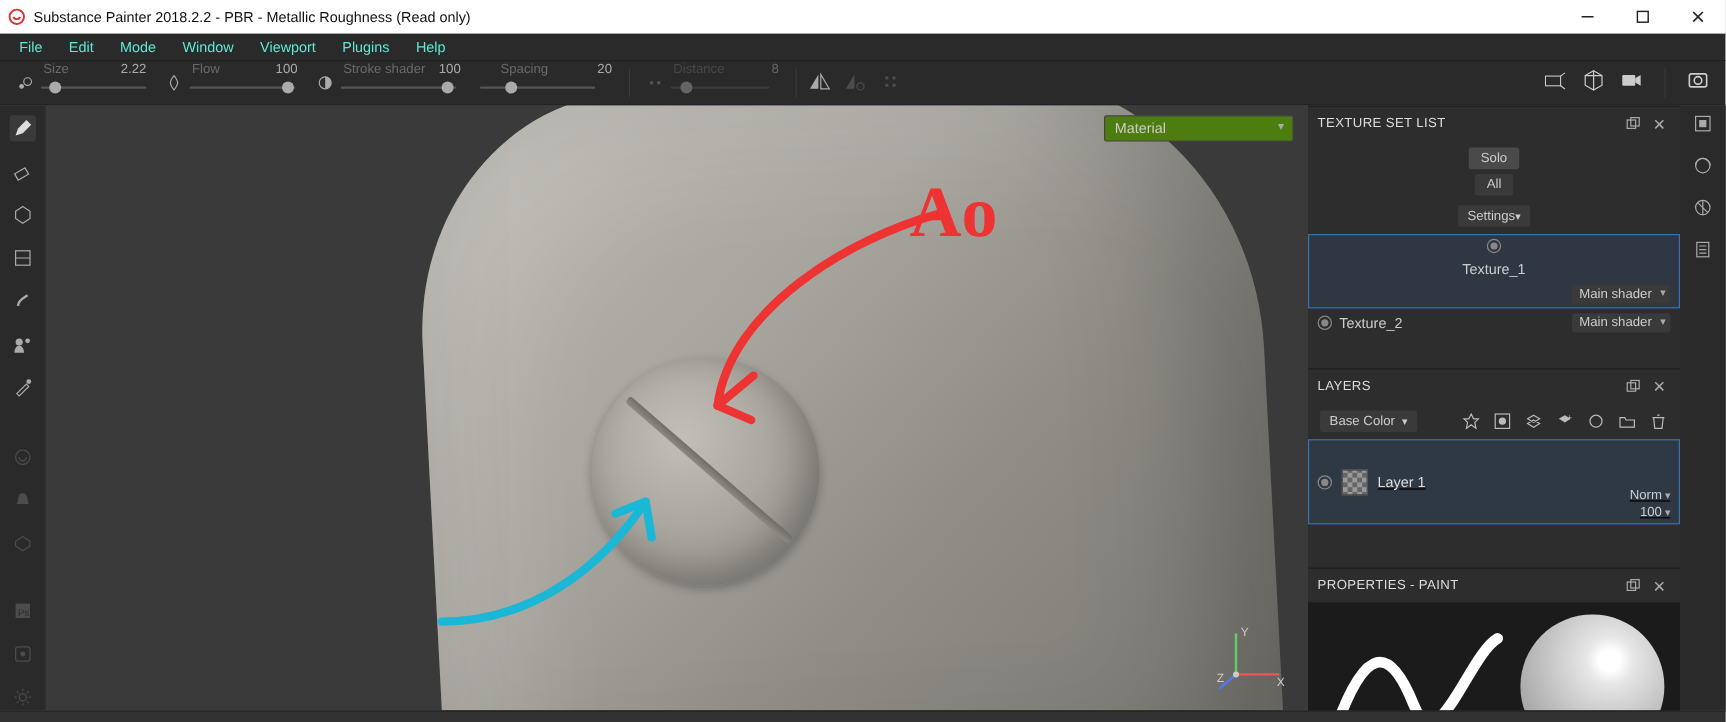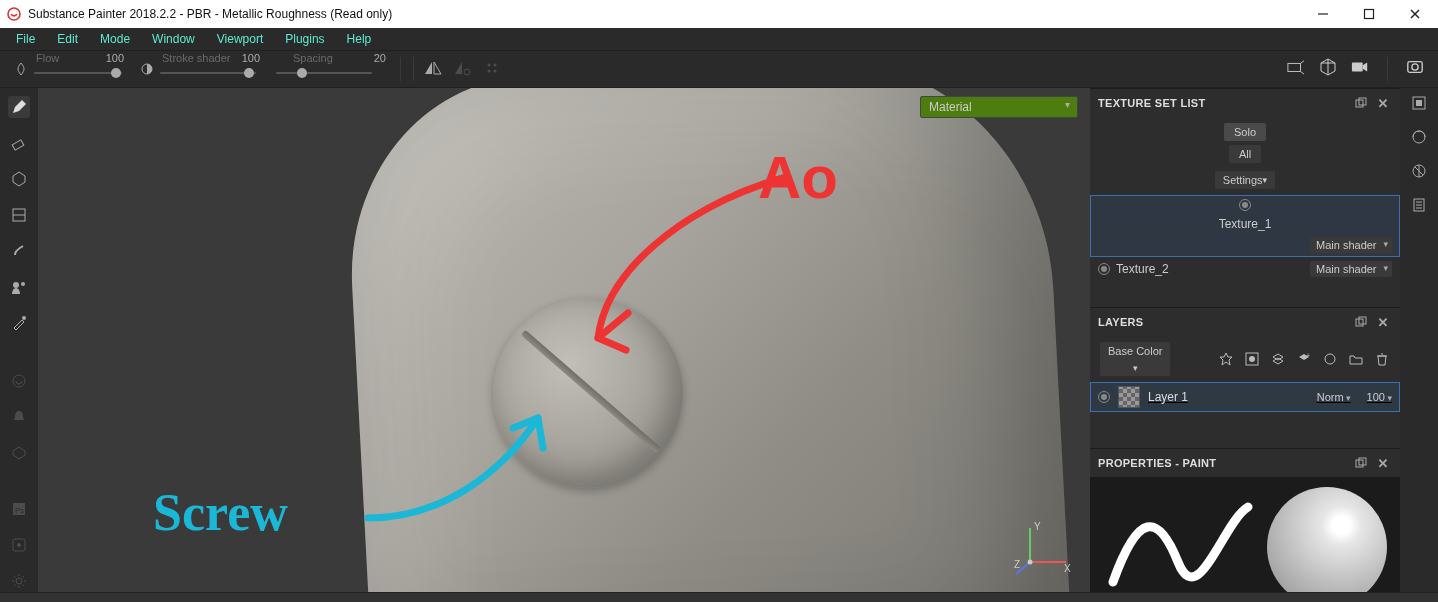--- a/index.html
+++ b/index.html
@@ -38,41 +38,41 @@
   
   .shape3d { position: absolute; left: 320px; top: -20px; width: 700px; height: 640px; background: linear-gradient(135deg,#b8b5ae 10%, #a8a59e 35%, #8f8d86 60%, #7c7a74 90%); border-radius: 180px 220px 0 0 / 200px 240px 0 0; transform: rotate(-3deg); box-shadow: inset -40px -40px 120px rgba(0,0,0,.25), inset 60px 60px 100px rgba(255,255,255,.15); }
   .screw-boss { position: absolute; left: 455px; top: 210px; width: 190px; height: 190px; border-radius: 50%; background: radial-gradient(circle at 40% 35%, #c2bfb8, #9c9992 70%); box-shadow: inset -10px -10px 30px rgba(0,0,0,.25), 0 3px 8px rgba(0,0,0,.25); }
   .screw-slot { position: absolute; left: 463px; top: 205px; width: 180px; height: 7px; background: linear-gradient(#6f6d67,#8c8a83); transform: rotate(41deg); transform-origin: center; border-radius: 3px; top: 300px;}
   .annot { position: absolute; pointer-events: none; }
 
   .right-panels { width: 310px; background: #2d2d2d; display: flex; flex-direction: column; }
   .rtiny { width: 38px; background: #2a2a2a; display: flex; flex-direction: column; align-items: center; padding-top: 6px; gap: 12px; }
   .rcontainer { display: flex; height: 100%; }
   .panel { border-top: 1px solid #1c1c1c; display: flex; flex-direction: column; }
-  .panel-head { height: 28px; background: #2d2d2d; display: flex; align-items: center; padding: 0 8px; color: #ddd; font-size: 11px; font-weight: 700; letter-spacing: .3px; }
+  .panel-head { height: 28px; background: #2d2d2d; display: flex; align-items: center; padding: 0 8px; color: #ddd; font-size: 11px; font-weight: 400; letter-spacing: .3px; }
   .panel-head .head-title { flex: 1; }
   .panel-head .head-btn { width: 18px; height: 18px; color: #aaa; display: flex; align-items: center; justify-content: center; font-size: 13px; margin-left: 4px; }
   .ts-row { display: flex; align-items: center; gap: 6px; padding: 4px 8px; font-size: 12px; color: #ccc; }
   .ts-row.selected { outline: 1px solid #3a6fb0; outline-offset: -1px; background: #2e3742; flex-direction: column;}
   .ts-row .shader { margin-left: auto; background: #3a3a3a; color: #ccc; font-size: 11px; padding: 2px 6px; border-radius: 2px; position: relative; width: 82px; text-align: left;}
   .ts-row .shader::after { content: "▾"; position: absolute; right: 4px; top: 2px; font-size: 9px; color: #aaa; }
   .pill { background: #3a3a3a; color: #ccc; font-size: 11px; padding: 3px 10px; border-radius: 2px; }
   .pill.primary { background: #4a4a4a; }
   .pillbar { display: flex; gap: 4px; padding: 6px 8px; align-items: center; flex-direction: column; }
   .pillbar .spacer { flex: 1; }
   .pillbar .settings { background: #3a3a3a; color: #ccc; font-size: 11px; padding: 3px 8px; border-radius: 2px; display: inline-flex; align-items: center; gap: 0; }
   .layers-tools { display: flex; align-items: center; gap: 10px; padding: 6px 10px; }
   .layers-tools .lt { width: 16px; height: 16px; color: #bbb; display: flex; align-items: center; justify-content: center; }
-  .layers-tools .chan { background: #3a3a3a; color: #ccc; font-size: 11px; padding: 3px 8px; border-radius: 2px; margin-right: auto; display: inline-flex; align-items: center; gap: 6px; flex-direction: column;}
+  .layers-tools .chan { background: #3a3a3a; color: #ccc; font-size: 11px; padding: 3px 8px; border-radius: 2px; margin-right: auto; display: inline-flex; align-items: center; gap: 6px;}
   .layer-row { display: flex; align-items: center; padding: 4px 8px; gap: 8px; outline: 1px solid #3a6fb0; outline-offset: -1px; background: #2f3944; text-decoration: underline;}
   .layer-row .vis { width: 12px; height: 12px; border: 1px solid #888; border-radius: 50%; position: relative; }
   .layer-row .vis::after { content: ""; position: absolute; inset: 2px; background: #888; border-radius: 50%; }
   .layer-row .thumb { width: 22px; height: 22px; background: repeating-conic-gradient(#666 0 25%, #999 0 50%) 0/8px 8px; border: 1px solid #555; }
   .layer-row .name { font-size: 12px; color: #ddd; flex: 1; }
-  .layer-row .blend { font-size: 11px; color: #ccc; display: flex; flex-direction: row; align-items: flex-end; gap: 16px;}
+  .layer-row .blend { font-size: 11px; color: #ccc; display: flex; flex-direction: column; align-items: flex-end; gap: 2px; margin-top: 37px;}
   .layer-row .blend span::after { content: " ▾"; font-size: 9px; color: #aaa; }
 
   .props-body { flex: 1; display: flex; align-items: center; justify-content: space-around; padding: 10px 6px; background: #1b1b1b; min-height: 140px; }
   .props-body .stroke-preview { width: 150px; height: 110px; background: #1b1b1b; display: flex; align-items: center; justify-content: center; }
   .props-body .mat-preview { width: 120px; height: 120px; border-radius: 50%; background: radial-gradient(circle at 62% 32%, #fff 0 8%, #e6e6e6 18%, #bcbcbc 55%, #8a8a8a 100%); }
   .props-tabs { height: 28px; display: flex; align-items: center; gap: 10px; padding: 0 10px; background: #2b2b2b; border-top: 1px solid #1a1a1a;}
   .props-tabs .pt { width: 18px; height: 18px; color: #bbb; display: flex; align-items: center; justify-content: center; }
   .props-tabs .pt.sel { border-bottom: 2px solid #7fa7d8; }
 
   .radio-dot { width: 12px; height: 12px; border: 1px solid #888; border-radius: 50%; display: inline-block; position: relative; }
@@ -117,20 +117,31 @@
   <span class="menuitem">File</span>
   <span class="menuitem">Edit</span>
   <span class="menuitem">Mode</span>
   <span class="menuitem">Window</span>
   <span class="menuitem">Viewport</span>
   <span class="menuitem">Plugins</span>
   <span class="menuitem">Help</span>
 </div>
 
 <div class="toolbar2">
+  <div class="tool-section" style="width:120px;">
+    <svg class="tiny-icon" viewBox="0 0 14 14">
+        <circle cx="4" cy="10" r="2" fill="#aaa"></circle>
+        <circle cx="9" cy="6" r="3.2" fill="none" stroke="#aaa"></circle>
+      </svg>
+    <span class="label">Size</span>
+    <span class="value">2.22</span>
+    <div class="slider-rail" style="width:88px;">
+        <div class="slider-knob" style="left:8%;"></div>
+      </div>
+  </div>
 
   <div class="tool-section" style="width:122px;">
     <svg class="tiny-icon" viewBox="0 0 14 14">
         <path d="M7 1 C3 6 3 8 7 13 C11 8 11 6 7 1Z" fill="none" stroke="#aaa"></path>
       </svg>
     <span class="label">Flow</span>
     <span class="value">100</span>
     <div class="slider-rail" style="width:88px;">
         <div class="slider-knob" style="left:88%;"></div>
       </div>
@@ -151,20 +162,31 @@
   <div class="tool-section" style="width:122px;">
     <span class="label" style="left:23px;">Spacing</span>
     <span class="value">20</span>
     <div class="slider-rail" style="width:96px;">
         <div class="slider-knob" style="left:22%;"></div>
       </div>
   </div>
 
   <div class="sep"></div>
 
+  <div class="tool-section disabled" style="width:122px;">
+    <svg class="tiny-icon" viewBox="0 0 14 14">
+        <circle cx="4" cy="7" r="1.5" fill="#888"></circle>
+        <circle cx="10" cy="7" r="1.5" fill="#888"></circle>
+      </svg>
+    <span class="label">Distance</span>
+    <span class="value">8</span>
+    <div class="slider-rail" style="width:82px;">
+        <div class="slider-knob" style="left:10%;"></div>
+      </div>
+  </div>
 
   <div class="sep"></div>
 
   <div class="tool-section" style="gap:12px;padding-left:2px;">
     <span><svg width="18" height="16" viewBox="0 0 18 16">
           <path d="M1 14 L8 2 L8 14 Z" fill="#aaa"></path>
           <path d="M17 14 L10 2 L10 14 Z" fill="none" stroke="#aaa"></path>
         </svg></span>
     <span class="disabled"><svg width="18" height="16" viewBox="0 0 18 16">
           <path d="M1 14 L8 2 L8 14 Z" fill="#777"></path>
@@ -281,27 +303,26 @@
 
   <div class="viewport">
     <div class="shape3d"></div>
     <div class="screw-boss"></div>
     <div class="screw-slot"></div>
 
     <svg class="annot" style="left:540px; top:50px; width:340px; height:220px;">
       <path d="M20 200 C 30 120, 130 60, 205 40" fill="none" stroke="#e33" stroke-width="7" stroke-linecap="round"></path>
       <path d="M20 200 L50 175 M20 200 L48 212" fill="none" stroke="#e33" stroke-width="7" stroke-linecap="round"></path>
     </svg>
-    <div class="annot" style="left:720px; top:55px; color:#e33; font-size:60px; font-weight:600; font-family:Liberation Sans, sans-serif;">Ao</div>
+    <div class="annot" style="left:720px; top:55px; color:#e33; font-size:60px; font-weight:600; font-family:Liberation Serif, serif;">Ao</div>
 
     <svg class="annot" style="left:310px; top:320px; width:220px; height:130px;">
       <path d="M20 110 C 90 110, 150 70, 190 10" fill="none" stroke="#1bb7d6" stroke-width="7" stroke-linecap="round"></path>
       <path d="M190 10 L165 20 M190 10 L195 40" fill="none" stroke="#1bb7d6" stroke-width="7" stroke-linecap="round"></path>
     </svg>
-    <div class="annot" style="left:115px; top:395px; color:#1bb7d6; font-size:52px; font-weight:600; font-family:'Comic Sans MS',cursive;">Screw</div>
 
     <div class="viewport-top">
       <span class="sel-wrap">
         <select class="mat">
           <option>Material</option>
         </select>
       </span>
     </div>
 
     <svg class="axis-gizmo" viewBox="0 0 60 60">

